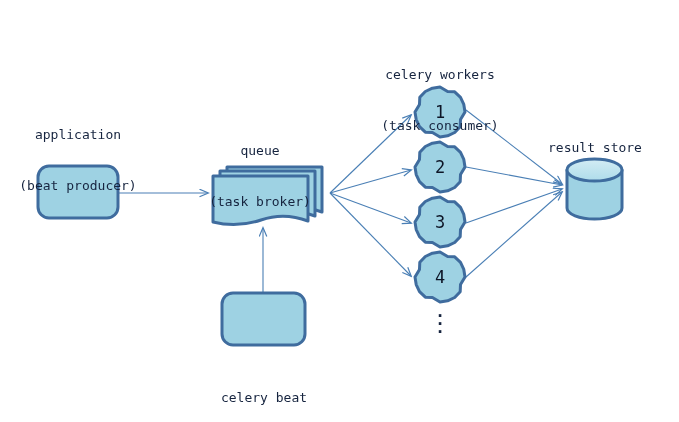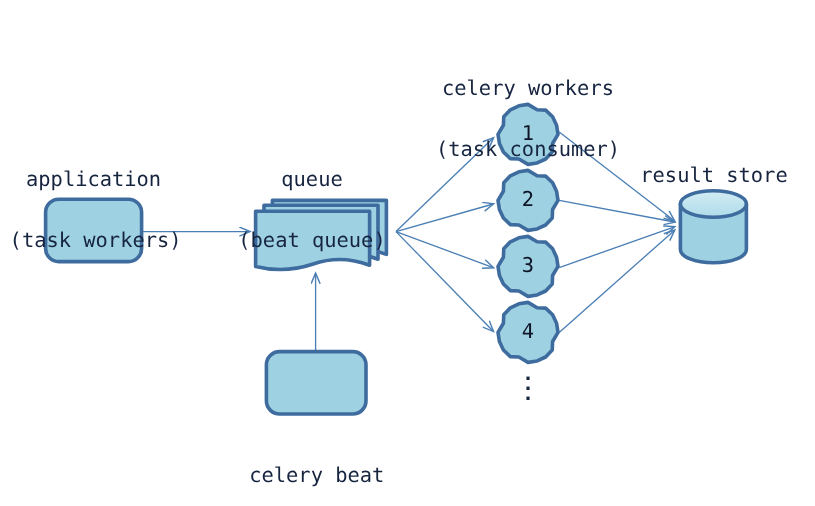--- a/index.html
+++ b/index.html
@@ -8,21 +8,21 @@
     width:679px;height:422px;
     background:#ffffff;
     overflow:hidden;
     font-family:"DejaVu Sans Mono","Liberation Mono",monospace;
   }
   svg.layer{position:absolute;left:0;top:0;width:679px;height:422px;}
   .lbl{
     position:absolute;
     color:#16243f;
     font-family:"DejaVu Sans Mono","Liberation Mono",monospace;
-    font-size:17px;
+    font-size:13px;
     line-height:17px;
     white-space:pre;
     text-align:center;
     letter-spacing:0px;
   }
   .lbl span{display:block;}
   .wnum{
     position:absolute;
     color:#0d1526;
     font-family:"DejaVu Sans Mono","Liberation Mono",monospace;
@@ -103,28 +103,28 @@
     </g>
 
     <g>
       <path d="M567,170 v38 a27.5,11 0 0 0 55,0 v-38 z" fill="#9ed2e3" stroke="#3f6c9e" stroke-width="3" stroke-linejoin="round"></path>
       <ellipse cx="594.5" cy="170" rx="27.5" ry="11" fill="url(#cylTop)" stroke="#3f6c9e" stroke-width="3"></ellipse>
     </g>
 
     <rect x="222" y="293" width="83" height="52" rx="11" ry="11" fill="#9ed2e3" stroke="#3f6c9e" stroke-width="3"></rect>
   </svg>
 
-  <div class="lbl" style="left:8px;top:108px;width:140px;">
+  <div class="lbl" style="left:8px;top:92px;width:140px;">
     <span>application</span>
-    <span>(task workers)</span>
+    <span>(beat producer)</span>
   </div>
 
   <div class="lbl" style="left:196px;top:108px;width:128px;">
     <span>queue</span>
-    <span>(beat queue)</span>
+    <span>(task broker)</span>
   </div>
 
   <div class="lbl" style="left:352px;top:32px;width:176px;">
     <span>celery workers</span>
     <span>(task consumer)</span>
   </div>
 
   <div class="lbl" style="left:528px;top:105px;width:134px;">
     <span>result store</span>
   </div>

